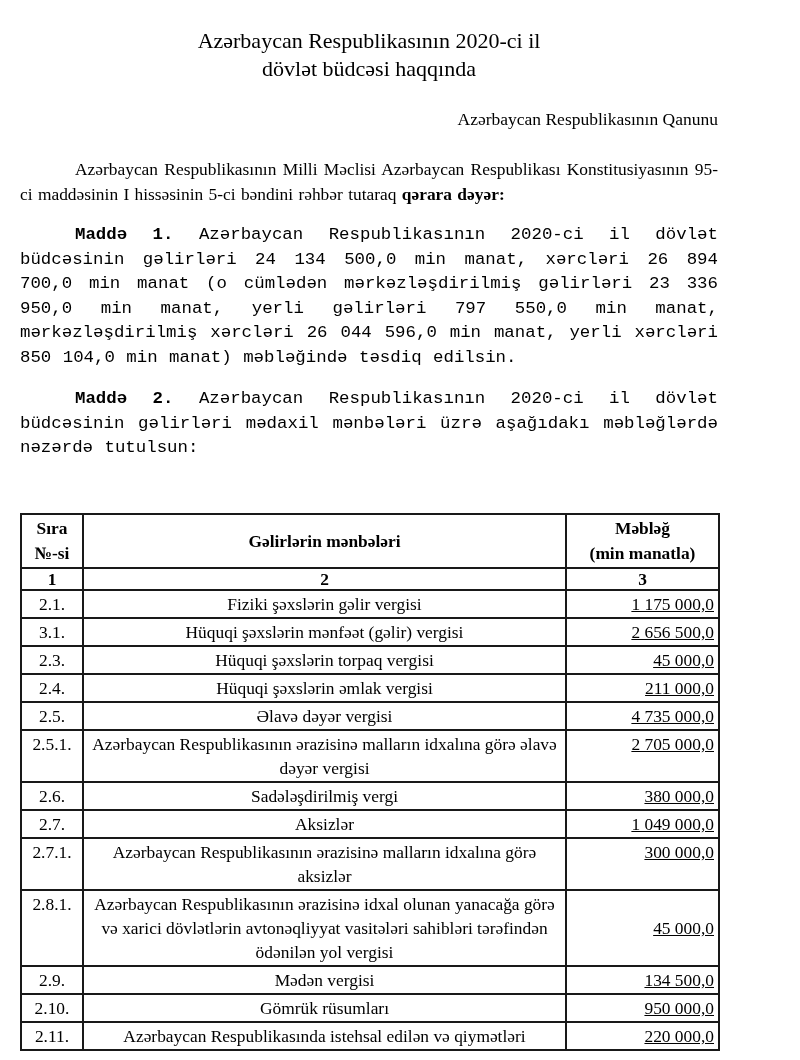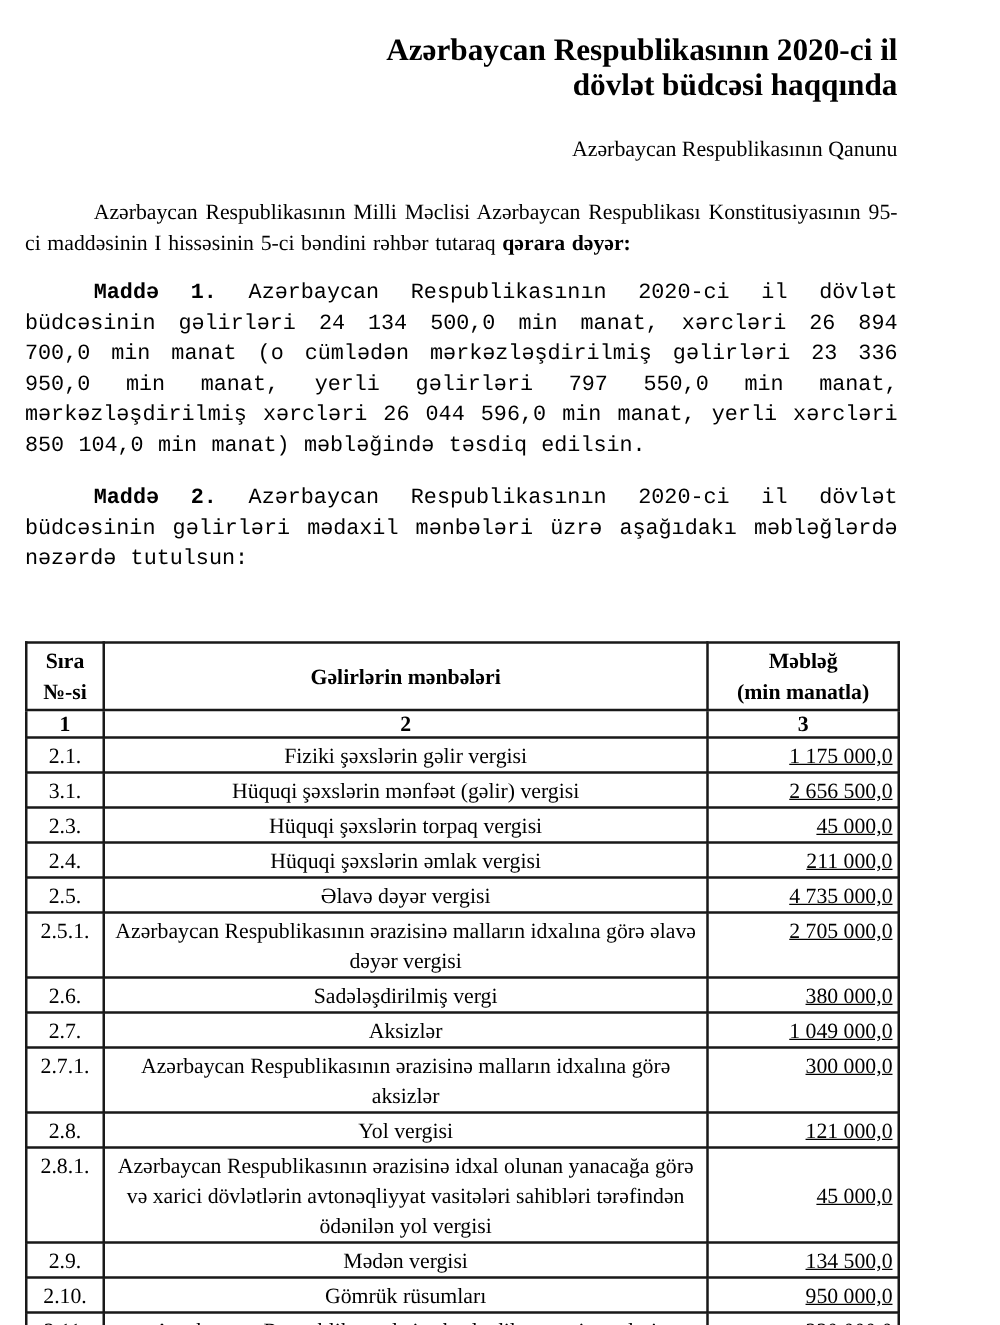--- a/index.html
+++ b/index.html
@@ -10,23 +10,23 @@
     position: relative;
     font-family: "Liberation Serif", "DejaVu Serif", serif;
     color: #000000;
     -webkit-font-smoothing: antialiased;
   }
   .page { position: relative; width: 800px; height: 1060px; }
   .text-col { margin: 0 82px 0 20px; } 
 
   .doc-title {
     margin-top: 27px;
-    text-align: right;
-    font-weight: bold;
-    font-size: 25px;
+    text-align: center;
+    font-weight: normal;
+    font-size: 22px;
     line-height: 28px;
   }
   .doc-subtitle {
     margin-top: 23px;
     text-align: right;
     font-weight: normal;
     font-size: 17.5px;
     line-height: 26px;
   }
   .body-par {
@@ -163,25 +163,20 @@
     <td class="c-no">2.7.</td>
     <td class="c-src">Aksizlər</td>
     <td class="c-amt">1 049 000,0</td>
   </tr>
           <tr>
     <td class="c-no">2.7.1.</td>
     <td class="c-src">Azərbaycan Respublikasının ərazisinə malların idxalına görə aksizlər</td>
     <td class="c-amt">300 000,0</td>
   </tr>
           <tr>
-    <td class="c-no">2.8.</td>
-    <td class="c-src">Yol vergisi</td>
-    <td class="c-amt">121 000,0</td>
-  </tr>
-          <tr>
     <td class="c-no">2.8.1.</td>
     <td class="c-src">Azərbaycan Respublikasının ərazisinə idxal olunan yanacağa görə və xarici dövlətlərin avtonəqliyyat vasitələri sahibləri tərəfindən ödənilən yol vergisi</td>
     <td class="c-amt" style="vertical-align: middle;">45 000,0</td>
   </tr>
           <tr>
     <td class="c-no">2.9.</td>
     <td class="c-src">Mədən vergisi</td>
     <td class="c-amt">134 500,0</td>
   </tr>
           <tr>

